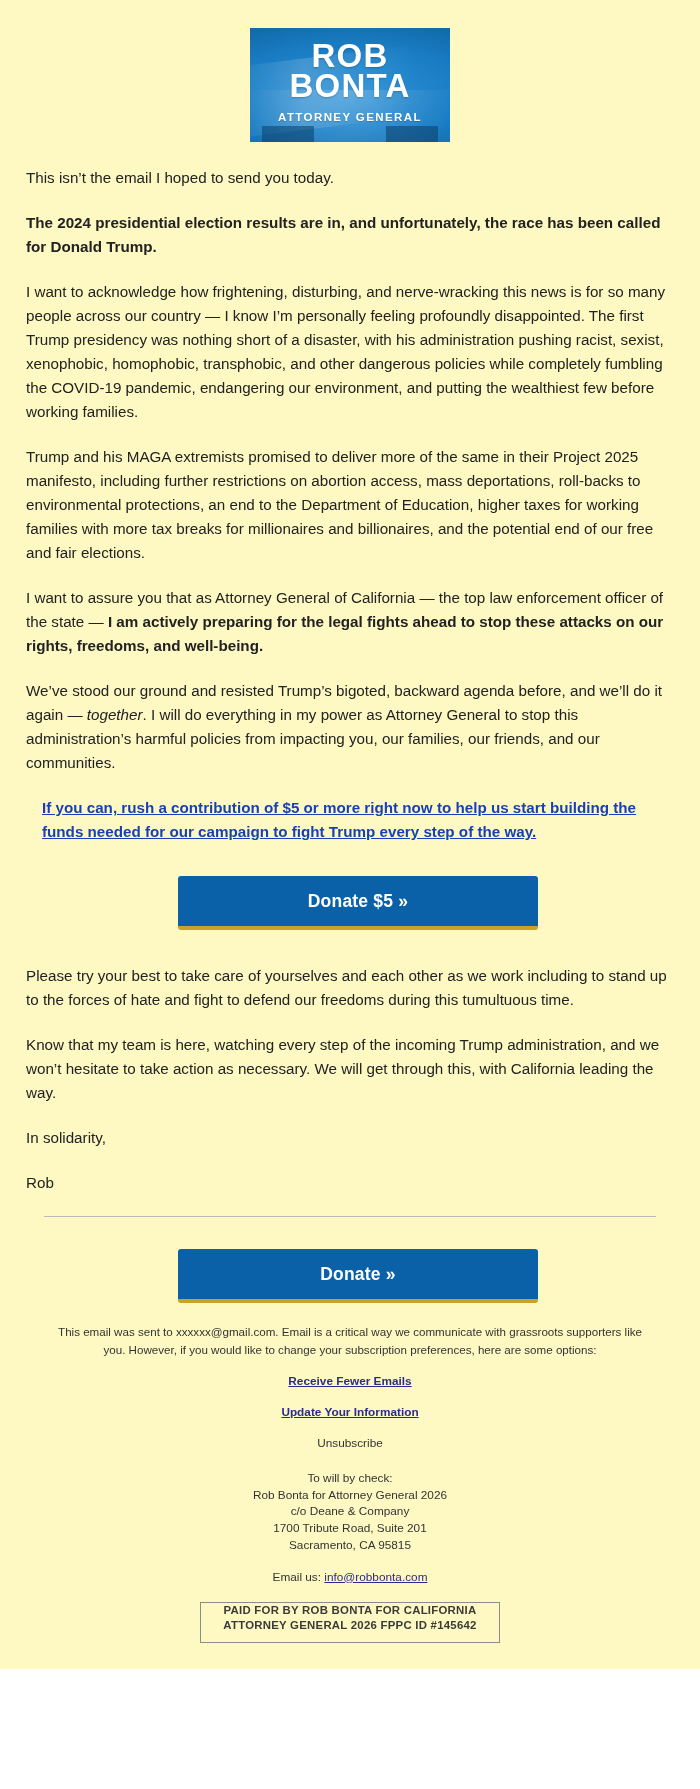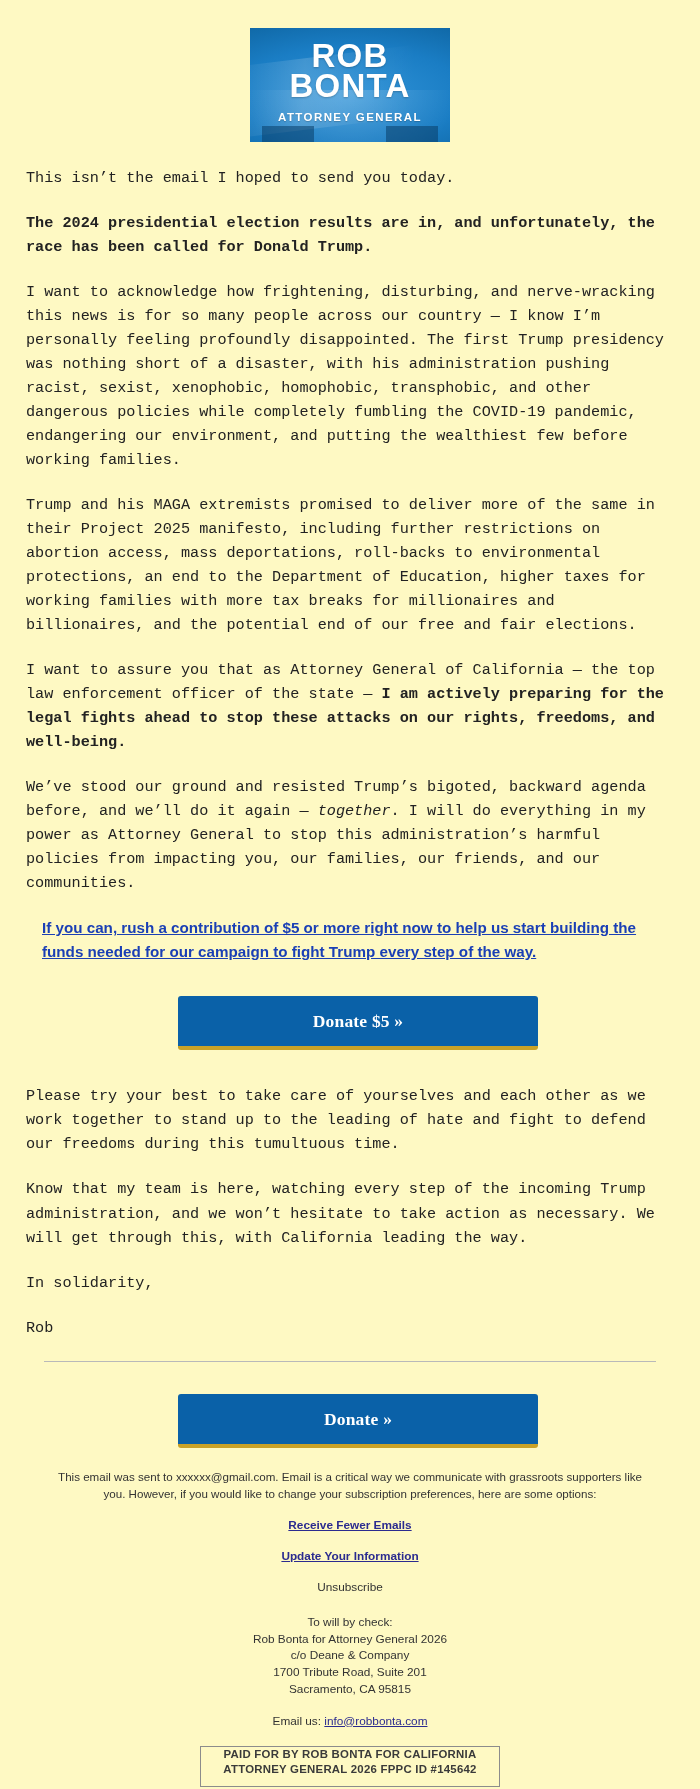--- a/index.html
+++ b/index.html
@@ -88,41 +88,39 @@
 
   
   .body-copy {
     padding: 14px 26px 0 26px;
   }
   .body-copy p {
     margin: 0 0 21px 0;
     font-size: 15.2px;
     line-height: 1.58;
     color: #222222;
-    font-family: Liberation Mono, monospace;
   }
   .body-copy b, .body-copy strong { font-weight: bold; margin-top: 40px; }
   .body-copy i, .body-copy em { font-style: italic; margin-top: 16px; }
 
   .cta-link {
     display: block;
     margin: 0 0 26px 16px;
     font-size: 15.2px;
     line-height: 1.58;
     font-weight: bold;
     color: #1a3fb5;
     text-decoration: underline;
     cursor: pointer;
   }
 
   
   .btn-row {
     text-align: center;
     padding: 6px 0 20px 16px;
-    font-family: Liberation Serif, serif;
   }
   .btn-donate {
     display: inline-block;
     box-sizing: border-box;
     width: 360px;
     padding: 15px 0 14px 0;
     background: #0a61a8;
     color: #ffffff;
     font-size: 17.5px;
     font-weight: bold;
@@ -238,21 +236,21 @@
 
 
     <a class="cta-link" href="#">If you can, rush a contribution of $5 or more right now to help us start building the funds needed for our campaign to fight Trump every step of the way.</a>
   </div>
 
   <div class="btn-row">
     <a class="btn-donate" href="#">Donate $5 »</a>
   </div>
 
   <div class="body-copy sign-off">
-    <p>Please try your best to take care of yourselves and each other as we work together to stand up to the leading of hate and fight to defend our freedoms during this tumultuous time.</p>
+    <p>Please try your best to take care of yourselves and each other as we work including to stand up to the forces of hate and fight to defend our freedoms during this tumultuous time.</p>
     <p>Know that my team is here, watching every step of the incoming Trump administration, and we won’t hesitate to take action as necessary. We will get through this, with California leading the way.</p>
     <p>In solidarity,</p>
     <p>Rob</p>
   </div>
 
   <hr class="divider">
 
   <div class="btn-row">
     <a class="btn-donate" href="#">Donate »</a>
   </div>

